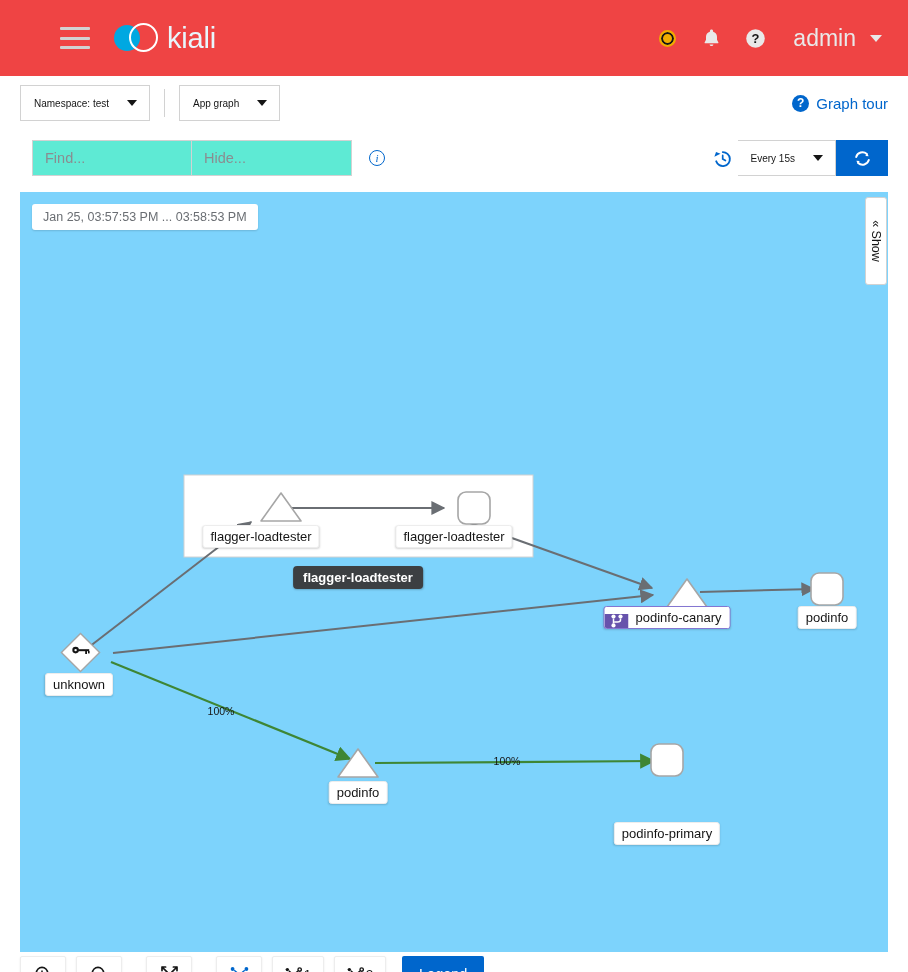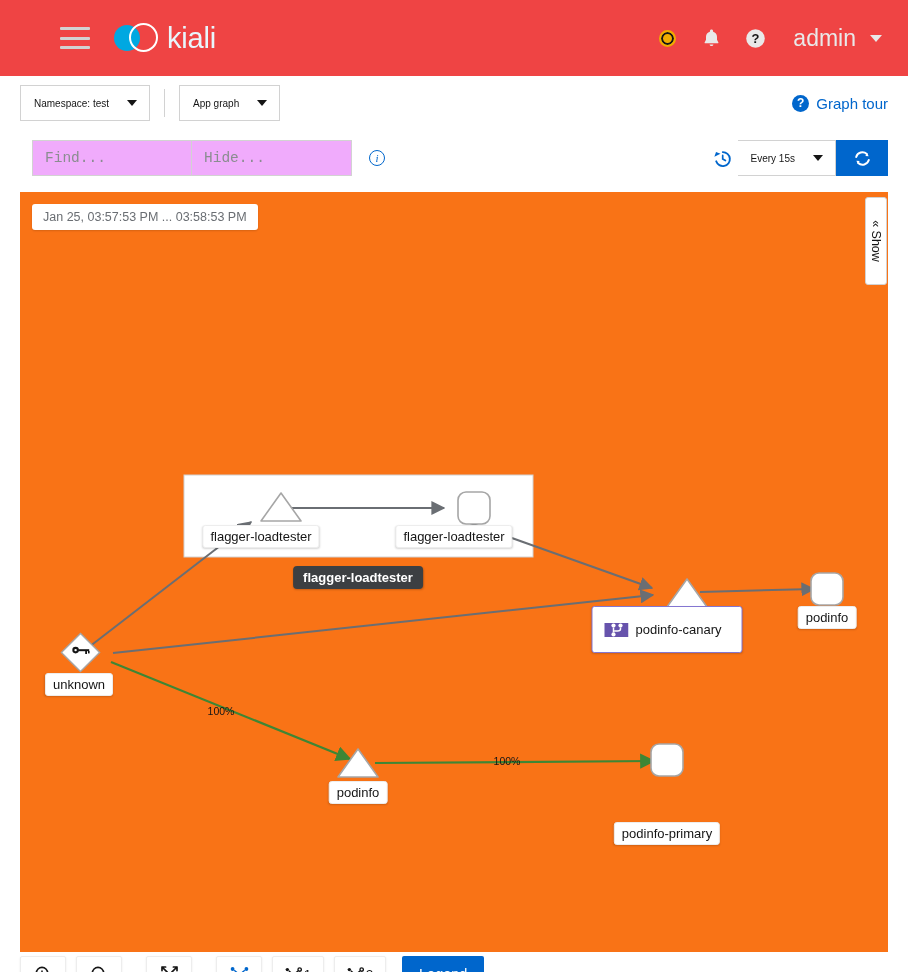--- a/index.html
+++ b/index.html
@@ -78,41 +78,41 @@
   }
   .help-circle {
     width: 17px; height: 17px; border-radius: 50%; background: #06c; color: #fff;
     font-size: 12px; font-weight: bold; display: flex; align-items: center; justify-content: center;
     line-height: 1;
   }
 
   
   .bar2 { position: relative; height: 56px; display: flex; align-items: center; padding: 0 20px; }
   .text-input {
-    height: 36px; border: 1px solid #d2d2d2; background: #f0abfc;
-    padding: 0 12px; font-size: 14.5px; font-family: Liberation Mono, monospace;
+    height: 36px; border: 1px solid #d2d2d2; background: #5eead4;
+    padding: 0 12px; font-size: 14.5px; font-family: Liberation Sans, sans-serif;
     color: #151515; outline: none;
   }
   .text-input::placeholder { color: #8a8d90; }
   .info-circle {
     width: 16px; height: 16px; border-radius: 50%; border: 1.4px solid #06c; color: #06c;
     font-size: 11px; font-style: italic; font-family: "Liberation Serif", serif;
     display: flex; align-items: center; justify-content: center; margin-left: 17px; cursor: pointer;
   }
   .bar2-right { margin-left: auto; display: flex; align-items: center; gap: 0; }
   .icon-history { width: 30px; display: flex; align-items: center; justify-content: center; cursor: pointer; }
   .refresh-btn {
     width: 52px; height: 36px; background: #06c; border: none; cursor: pointer;
     display: flex; align-items: center; justify-content: center;
   }
 
   
   .canvas-wrap {
     position: absolute; left: 20px; top: 116px; width: 868px; height: 760px;
-    background: #f97316; overflow: hidden;
+    background: #7dd3fc; overflow: hidden;
   }
   .time-chip {
     position: absolute; left: 12px; top: 12px; background: #fff; color: #6a6e73;
     font-size: 12.5px; padding: 6px 11px; border-radius: 3px;
     box-shadow: 0 1px 2px rgba(3,3,3,.14);
   }
   .show-tab {
     position: absolute; right: 1px; top: 5px; width: 22px; height: 88px;
     background: #fff; border: 1px solid #d2d2d2; border-radius: 3px;
     display: flex; align-items: center; justify-content: center; cursor: pointer;
@@ -124,21 +124,21 @@
 
   .graph-svg { position: absolute; left: 0; top: 0; }
 
   .node-label {
     position: absolute; background: #fff; border: 1px solid #ededed; border-radius: 3px;
     font-size: 13px; color: #151515; padding: 3px 7px; white-space: nowrap;
     box-shadow: 0 1px 2px rgba(3,3,3,.16);
     transform: translateX(-50%);
   }
   .node-label.badged {
-    padding: 12px; border: 1px solid #8476d1; display: flex; align-items: center; overflow: hidden;
+    padding: 0; border: 1px solid #8476d1; display: flex; align-items: flex-end; overflow: hidden;
   }
   .node-label.badged .badge {
     background: #6753ac; width: 24px; display: flex; align-items: center; justify-content: center;
   }
   .node-label.badged .txt { padding: 3px 8px 3px 7px; background: #fff; }
   .group-label {
     position: absolute; background: #3c3f42; color: #fff; font-size: 13px; font-weight: bold;
     padding: 4px 10px; border-radius: 4px; white-space: nowrap; transform: translateX(-50%);
     box-shadow: 0 1px 2px rgba(3,3,3,.2);
   }

